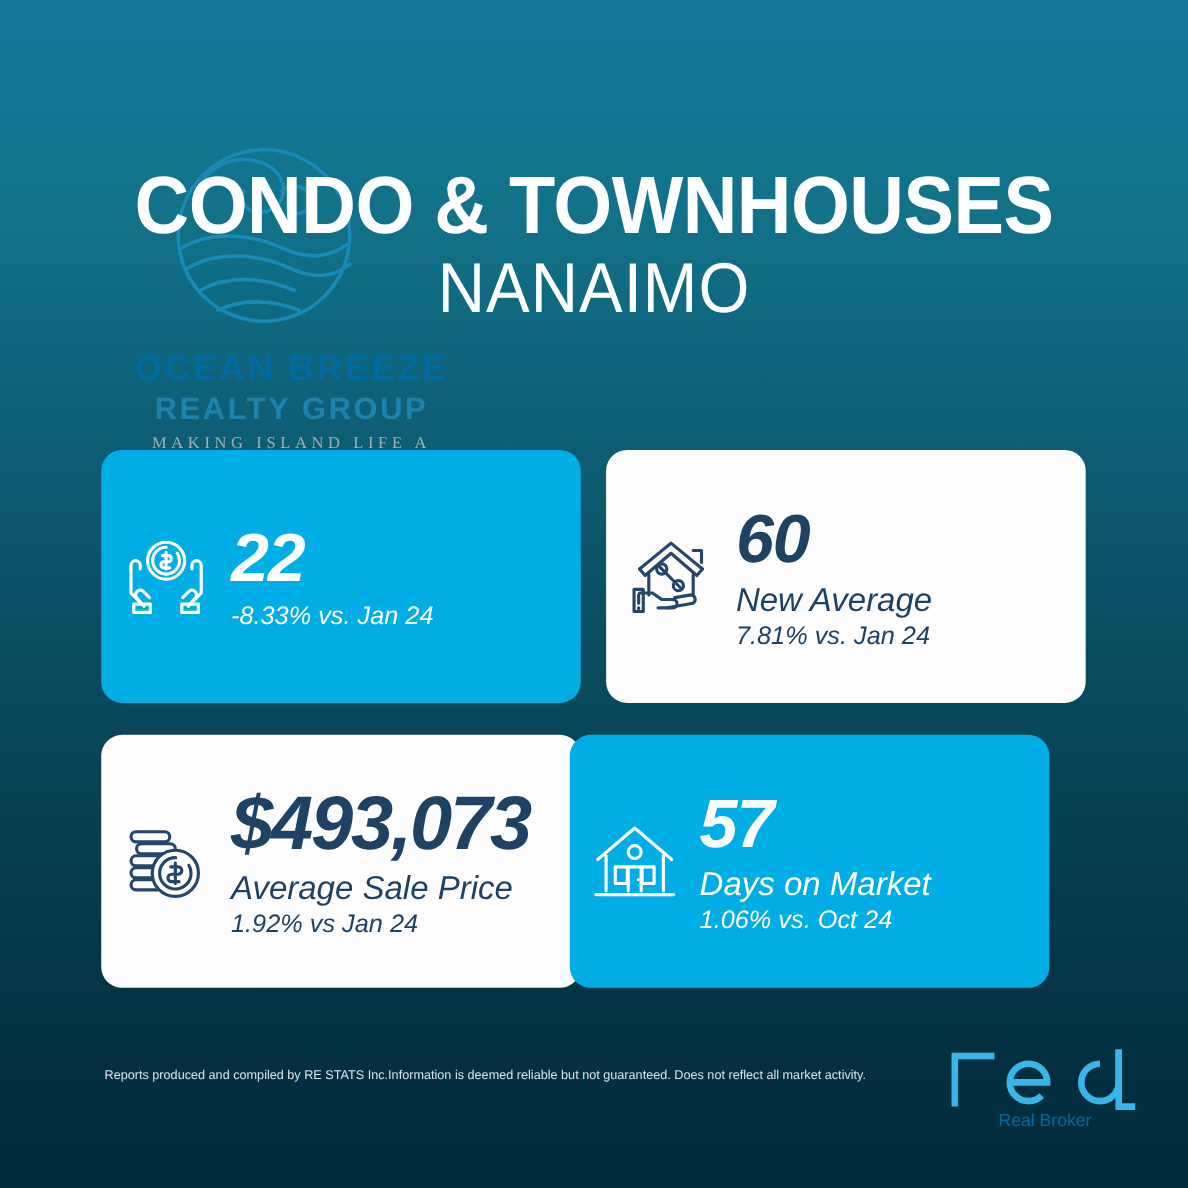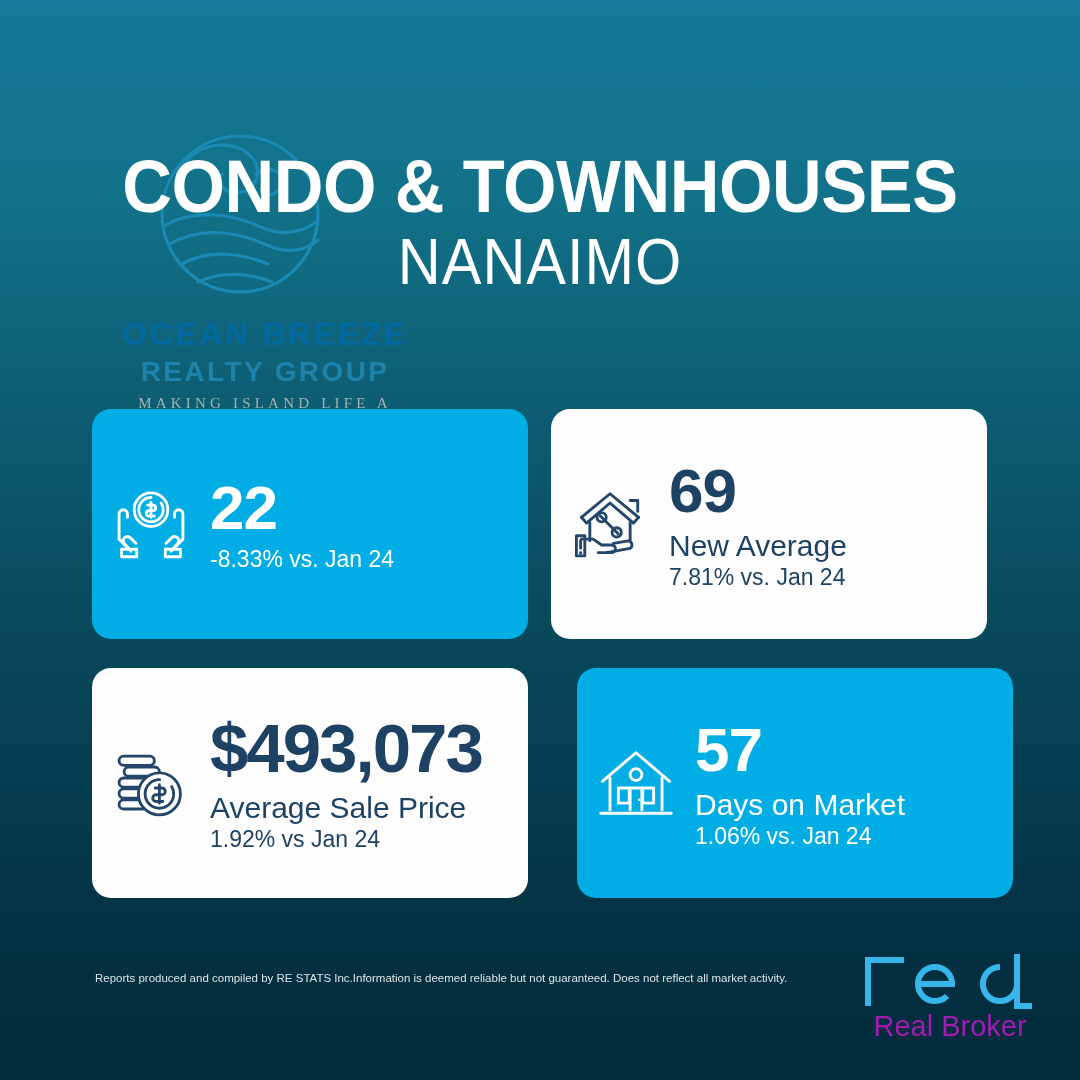--- a/index.html
+++ b/index.html
@@ -52,28 +52,28 @@
   #title-sub{
     position:absolute; left:0; top:230px; width:1080px; text-align:center;
     color:#ffffff; font-size:64px; font-weight:400; line-height:1;
     letter-spacing:1px;
     transform: scaleX(.93); transform-origin: center top;
   }
 
   
   .card{
     position:absolute; width:436px; height:230px; border-radius:19px;
-    display:flex; align-items:center;
+    display:flex; align-items:center;font-style:italic;
   }
   .card.blue{ background:#00ADE5; }
   .card.white{ background:#fdfdfd; }
   #card-0{ left:92px;  top:409px; }
   #card-1{ left:551px; top:409px; }
   #card-2{ left:92px;  top:668px; }
-  #card-3{ left:577px; top:668px; }
+  #card-3{ left:518px; top:668px; }
 
   .card-icon{
     width:118px; flex:0 0 118px; display:flex;
     align-items:center; justify-content:center;
   }
   .card-body{ flex:1 1 auto; padding-right:14px; }
   .stat-value{
     font-size:62px; font-weight:bold; line-height:1.05; letter-spacing:-1px;
     margin-bottom:6px;
   }
@@ -87,21 +87,21 @@
   #footer-note{
     position:absolute; left:95px; top:971px; width:760px;
     color:#d9e4e8; font-size:11.5px; line-height:1.3;
   }
   #real-logo{
     position:absolute; left:860px; top:950px; width:180px; height:100px;
   }
   #real-wordmark{ position:absolute; left:0; top:0; width:180px; height:62px; }
   #real-broker{
     position:absolute; left:0; top:62px; width:180px; text-align:center;
-    color:#a21caf; font-size:29px; line-height:1;
+    color:#0369a1; font-size:16px; line-height:1;
   }
 </style>
 </head>
 <body>
 
 <div id="logo-block">
 
   <svg id="logo-mark" viewBox="0 0 200 190" fill="none" stroke="#1b8cb8" stroke-width="3.2" stroke-linecap="round" stroke-linejoin="round">
     <circle cx="100" cy="92" r="78"></circle>
     <path d="M38 60 C42 26, 82 14, 106 30 C124 42, 120 66, 102 70 C86 74, 76 62, 82 52"></path>
@@ -150,21 +150,21 @@
       <path d="M38 40 l22 22"></path>
       <circle cx="40" cy="42" r="5.5"></circle>
       <circle cx="58" cy="60" r="5.5"></circle>
       <path d="M16 68 h14 l10 7 h12 a4.5 4.5 0 0 1 0 9 h-16"></path>
       <path d="M46 84 l28 -5 a5 5 0 0 0-2-9 l-18 3"></path>
       <rect x="10" y="64" width="10" height="24"></rect>
       <path d="M15 70 v9 M15 84 v1"></path>
     </svg>
   </div>
   <div class="card-body">
-    <div class="stat-value">69</div>
+    <div class="stat-value">60</div>
     <div class="stat-label">New Average</div>
     <div class="stat-delta">7.81% vs. Jan 24</div>
   </div>
 </div>
 
 <div class="card white" id="card-2">
   <div class="card-icon">
     <svg viewBox="0 0 100 100" width="84" height="84" fill="none" stroke="#24466b" stroke-width="3.4" stroke-linecap="round" stroke-linejoin="round">
       <rect x="12" y="18" width="42" height="11" rx="5.5"></rect>
       <rect x="18" y="31" width="42" height="11" rx="5.5"></rect>
@@ -192,21 +192,21 @@
       <circle cx="50" cy="40" r="7"></circle>
       <rect x="29" y="56" width="13" height="18"></rect>
       <rect x="58" y="56" width="13" height="18"></rect>
       <path d="M43 82 v-26 h14 v26"></path>
       <circle cx="54" cy="70" r="1.6" fill="#ffffff" stroke="none"></circle>
     </svg>
   </div>
   <div class="card-body">
     <div class="stat-value">57</div>
     <div class="stat-label">Days on Market</div>
-    <div class="stat-delta">1.06% vs. Jan 24</div>
+    <div class="stat-delta">1.06% vs. Oct 24</div>
   </div>
 </div>
 
 <div id="footer-note">Reports produced and compiled by RE  STATS Inc.Information is deemed reliable but not guaranteed. Does not reflect all market activity.</div>
 
 <div id="real-logo">
   <svg id="real-wordmark" viewBox="0 0 180 62" fill="none" stroke="#36b6ea" stroke-width="6" stroke-linecap="butt" stroke-linejoin="miter">
     <path d="M8 56 V10 H44"></path>
     <path d="M58 34 h34 a17 17 0 0 0-17-17 a17 17 0 0 0 0 34 a17 17 0 0 0 12-5"></path>
     <path d="M140 17 a17 17 0 1 0 0 34 a17 17 0 0 0 17-17 V4"></path>

